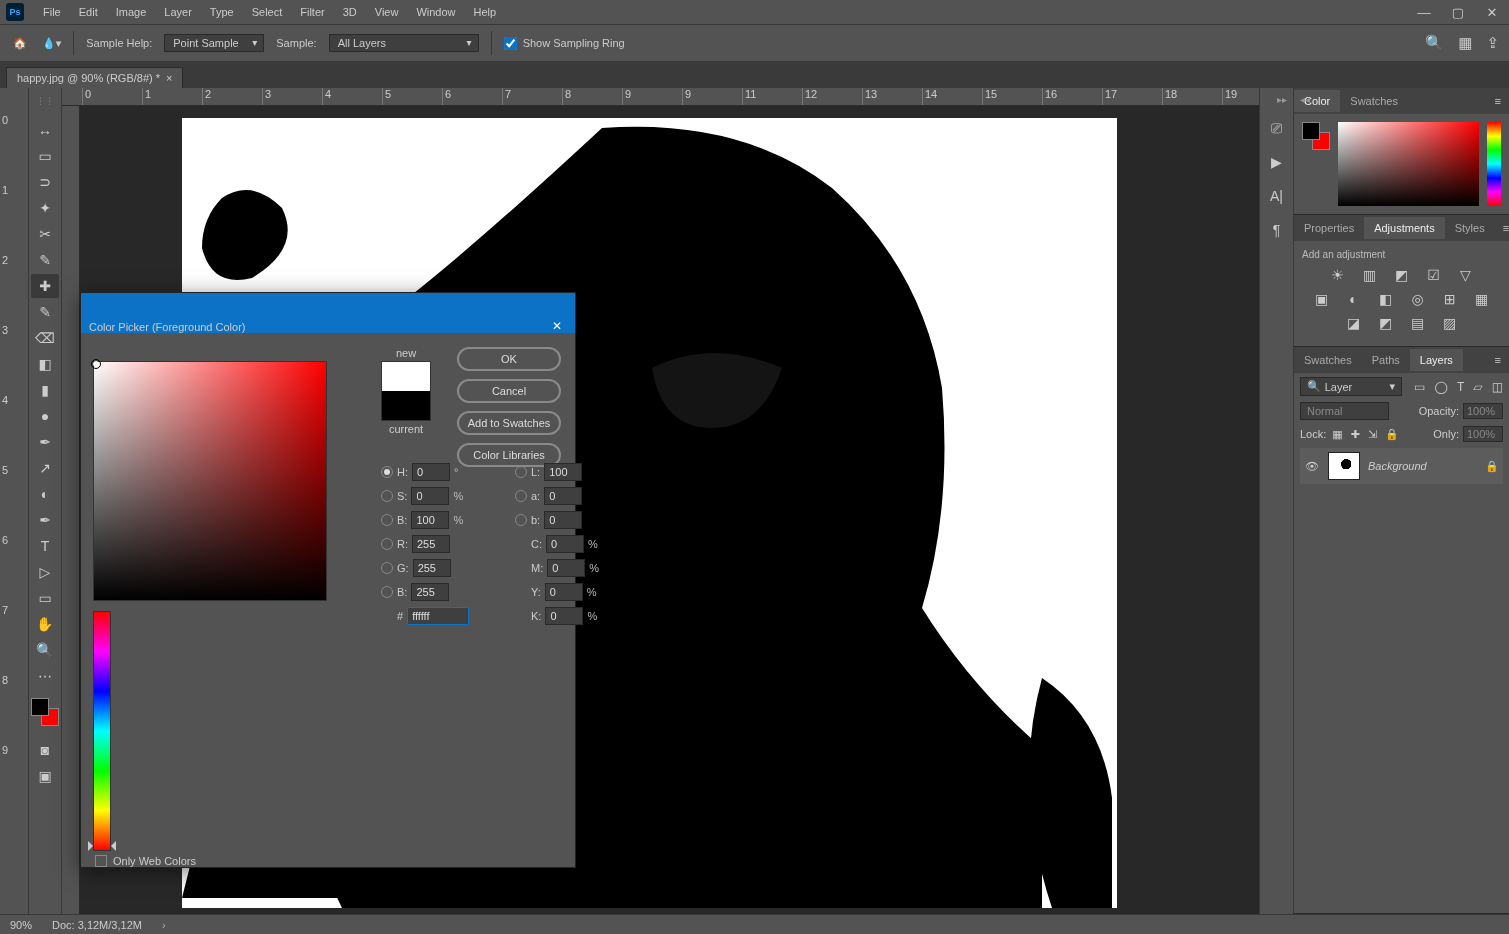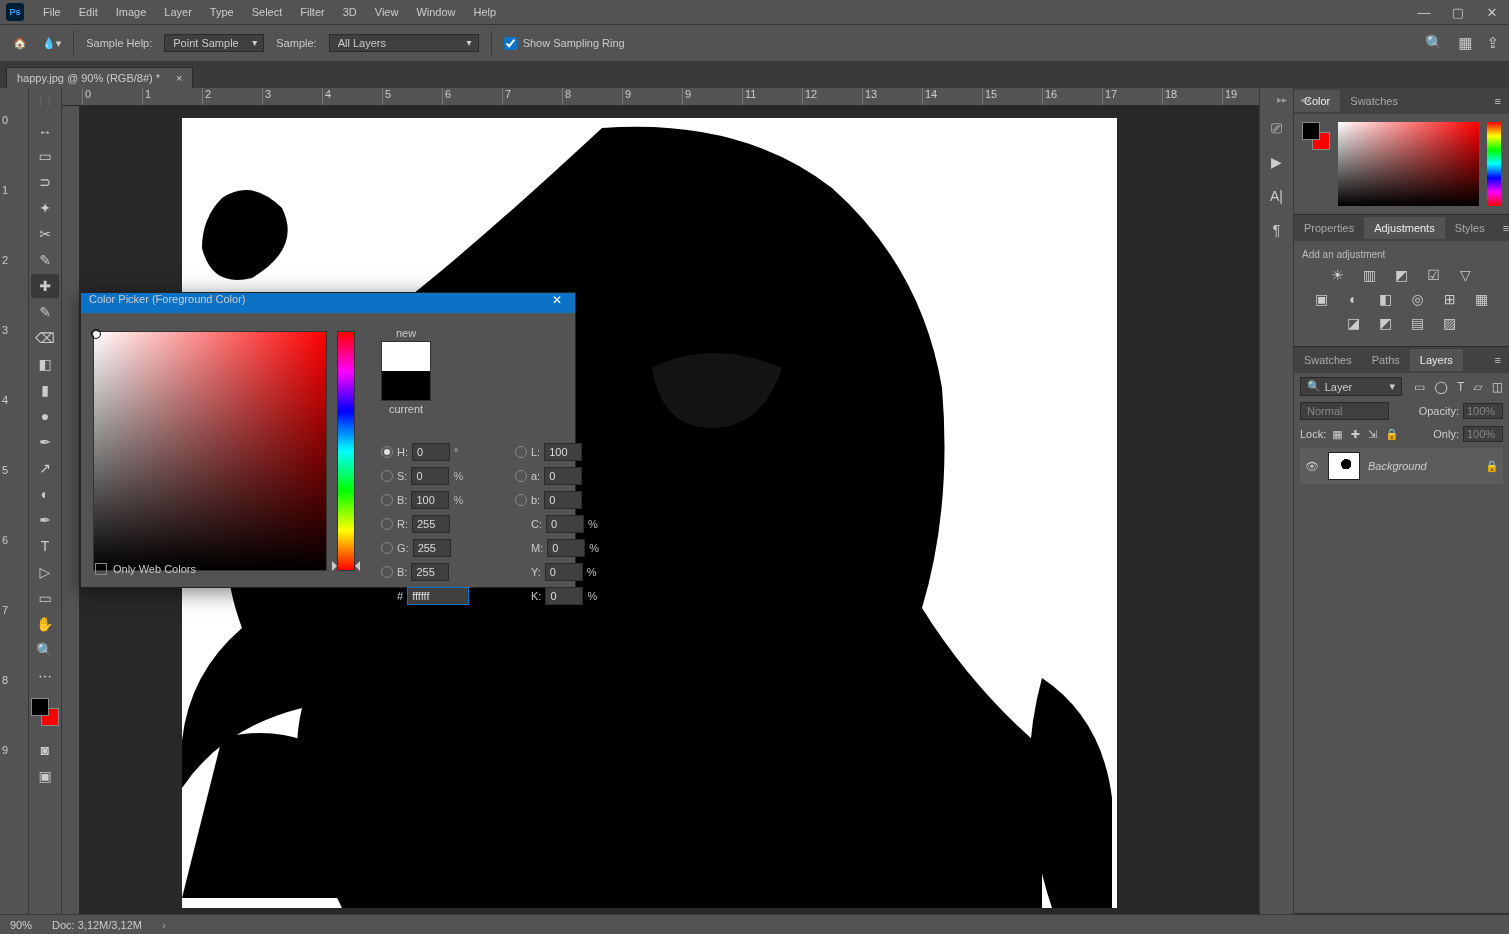--- a/index.html
+++ b/index.html
@@ -18,21 +18,21 @@
 .optbar .sel { background:#3f3f3f; border:1px solid #2a2a2a; padding:2px 24px 2px 8px; position:relative; min-width:100px; }
 .optbar .sel::after { content:"▾"; position:absolute; right:6px; top:2px; font-size:10px; }
 .optbar .lbl { color:#ccc; }
 .optbar .chk { display:flex; align-items:center; gap:6px; }
 .optbar input[type=checkbox]{accent-color:#0b72c5;}
 .opt-right { margin-left:auto; display:flex; gap:14px; align-items:center; }
 .opt-right span { font-size:15px; cursor:pointer; }
 
 
 .tabbar { height:26px; background:#3a3a3a; display:flex; align-items:flex-end; padding-left:6px; }
-.tab { background:#535353; padding:4px 10px; display:flex; align-items:center; gap:16px; border-top:1px solid #2a2a2a; border-left:1px solid #2a2a2a; border-right:1px solid #2a2a2a; }
+.tab { background:#535353; padding:4px 10px; display:flex; align-items:center; gap:6px; border-top:1px solid #2a2a2a; border-left:1px solid #2a2a2a; border-right:1px solid #2a2a2a; }
 .tab .x { font-size:11px; cursor:pointer; }
 
 
 .main { position:absolute; top:88px; left:0; right:0; bottom:20px; display:flex; }
 
 
 .left-gutter { width:28px; background:#535353; position:relative; }
 .left-gutter .nums { position:absolute; top:26px; left:2px; display:flex; flex-direction:column; gap:58px; font-size:9px; color:#aaa; }
 
 
@@ -96,44 +96,44 @@
 .layer-item .thumb::after { content:""; position:absolute; inset:4px; background:radial-gradient(circle at 60% 40%, #000 30%, transparent 31%); }
 .layer-item .lname { flex:1; font-style:italic; }
 .layer-item .lock { font-size:11px; }
 
 
 .status { position:absolute; left:0; right:0; bottom:0; height:20px; background:#535353; border-top:1px solid #383838; display:flex; align-items:center; padding:0 10px; gap:20px; font-size:10px; }
 .status .arrow { color:#aaa; }
 
 
 .dialog { position:absolute; top:292px; left:80px; width:496px; background:#535353; border:1px solid #222; box-shadow:0 4px 20px rgba(0,0,0,.5); z-index:100; }
-.dlg-title { height:20px; background:#0b72c5; display:flex; align-items:flex-start; padding:0 8px; color:#fff; }
+.dlg-title { height:40px; background:#0b72c5; display:flex; align-items:flex-end; padding:0 8px; color:#fff; }
 .dlg-title .x { margin-left:auto; width:20px; text-align:center; cursor:pointer; color:#fff; font-size:12px; }
-.dlg-body { padding:18px 12px 16px 12px; display:flex; gap:10px; position:relative; }
+.dlg-body { padding:28px 12px 16px 12px; display:flex; gap:10px; position:relative;flex-direction:column; }
 .cp-field { width:234px; height:240px; background:linear-gradient(to bottom, rgba(0,0,0,0), #000), linear-gradient(to right, #fff, #ff0000); position:relative; border:1px solid #333; }
 .cp-field .cursor { position:absolute; top:-3px; left:-3px; width:10px; height:10px; border:1px solid #000; border-radius:50%; }
 .cp-field .cursor::after{content:"";position:absolute;inset:1px;border:1px solid #fff;border-radius:50%;}
 .cp-hue { width:18px; height:240px; background:linear-gradient(to bottom,#f00,#f0f,#00f,#0ff,#0f0,#ff0,#f00); position:relative; border:1px solid #333; }
 .cp-hue .tri { position:absolute; bottom:-1px; left:-6px; width:0; height:0; border-top:5px solid transparent; border-bottom:5px solid transparent; border-left:5px solid #ccc; }
 .cp-hue .tri2 { position:absolute; bottom:-1px; right:-6px; width:0; height:0; border-top:5px solid transparent; border-bottom:5px solid transparent; border-right:5px solid #ccc; }
 .cp-preview { display:flex; flex-direction:column; align-items:center; gap:2px; position:absolute; left:300px; top:14px; }
 .cp-preview .box { width:50px; height:60px; border:1px solid #333; display:flex; flex-direction:column; }
 .cp-preview .new { flex:1; background:#fff; }
 .cp-preview .cur { flex:1; background:#000; }
 .cp-buttons { display:flex; flex-direction:column; gap:8px; align-items:flex-end; position:absolute; right:14px; top:14px; width:110px; }
 .cp-buttons button { width:104px; padding:4px 0; background:#535353; border:2px solid #8a8a8a; border-radius:14px; color:#ddd; cursor:pointer; font-size:11px; }
 .cp-fields { position:absolute; left:300px; top:130px; width:268px; }
 .cp-fields .row { display:flex; align-items:center; gap:4px; margin-bottom:6px; }
 .cp-fields .col { display:inline-flex; align-items:center; gap:4px; width:130px; }
 .cp-fields input[type=text] { width:38px; background:#3f3f3f; border:1px solid #2a2a2a; padding:2px 4px; color:#ddd; text-align:left; }
 .cp-fields input.hex { width:62px; border:1px solid #0b72c5; }
 .cp-fields .unit { width:12px; color:#bbb; }
 .cp-fields .rad { width:12px; height:12px; border:1px solid #888; border-radius:50%; display:inline-block; position:relative; }
 .cp-fields .rad.on::after { content:""; position:absolute; inset:2px; background:#ddd; border-radius:50%; }
-.cp-web { position:absolute; left:14px; bottom:12px; display:flex; align-items:center; gap:6px; }
+.cp-web { position:absolute; left:14px; bottom:0; display:flex; align-items:center; gap:6px; }
 .cp-web .cb { width:12px; height:12px; border:1px solid #888; }
 
 .expand-arrows{position:absolute;top:6px;right:6px;font-size:10px;color:#999;cursor:pointer}
 </style>
 </head>
 <body>
 
 <div class="menubar">
   <div class="logo">Ps</div>
   <div class="mi">File</div>
@@ -398,20 +398,26 @@
 
     <div class="cp-preview">
       <span>new</span>
       <div class="box">
         <div class="new"></div>
         <div class="cur"></div>
       </div>
       <span>current</span>
     </div>
 
+    <div class="cp-buttons">
+      <button>OK</button>
+      <button>Cancel</button>
+      <button>Add to Swatches</button>
+      <button>Color Libraries</button>
+    </div>
 
     <div class="cp-fields">
       <div class="row">
         <div class="col">
             <span class="rad on"></span>
             <span>H:</span>
             <input type="text" value="0" style="">
             <span class="unit">°</span>
           </div>
         <div class="col">

